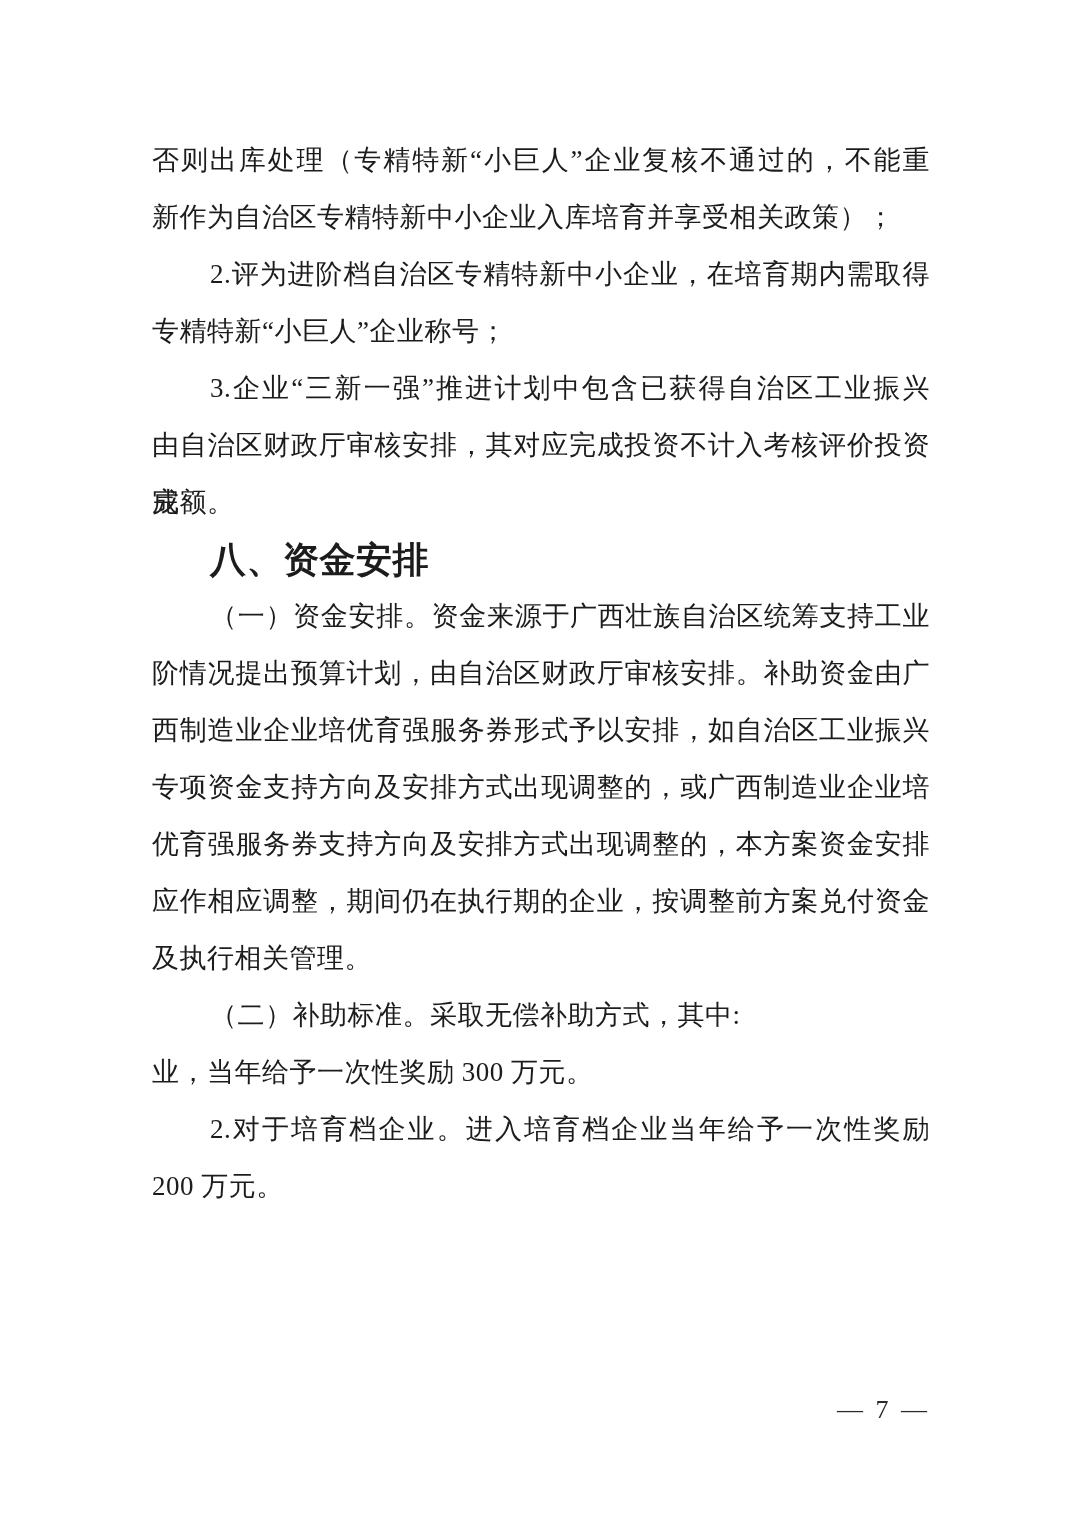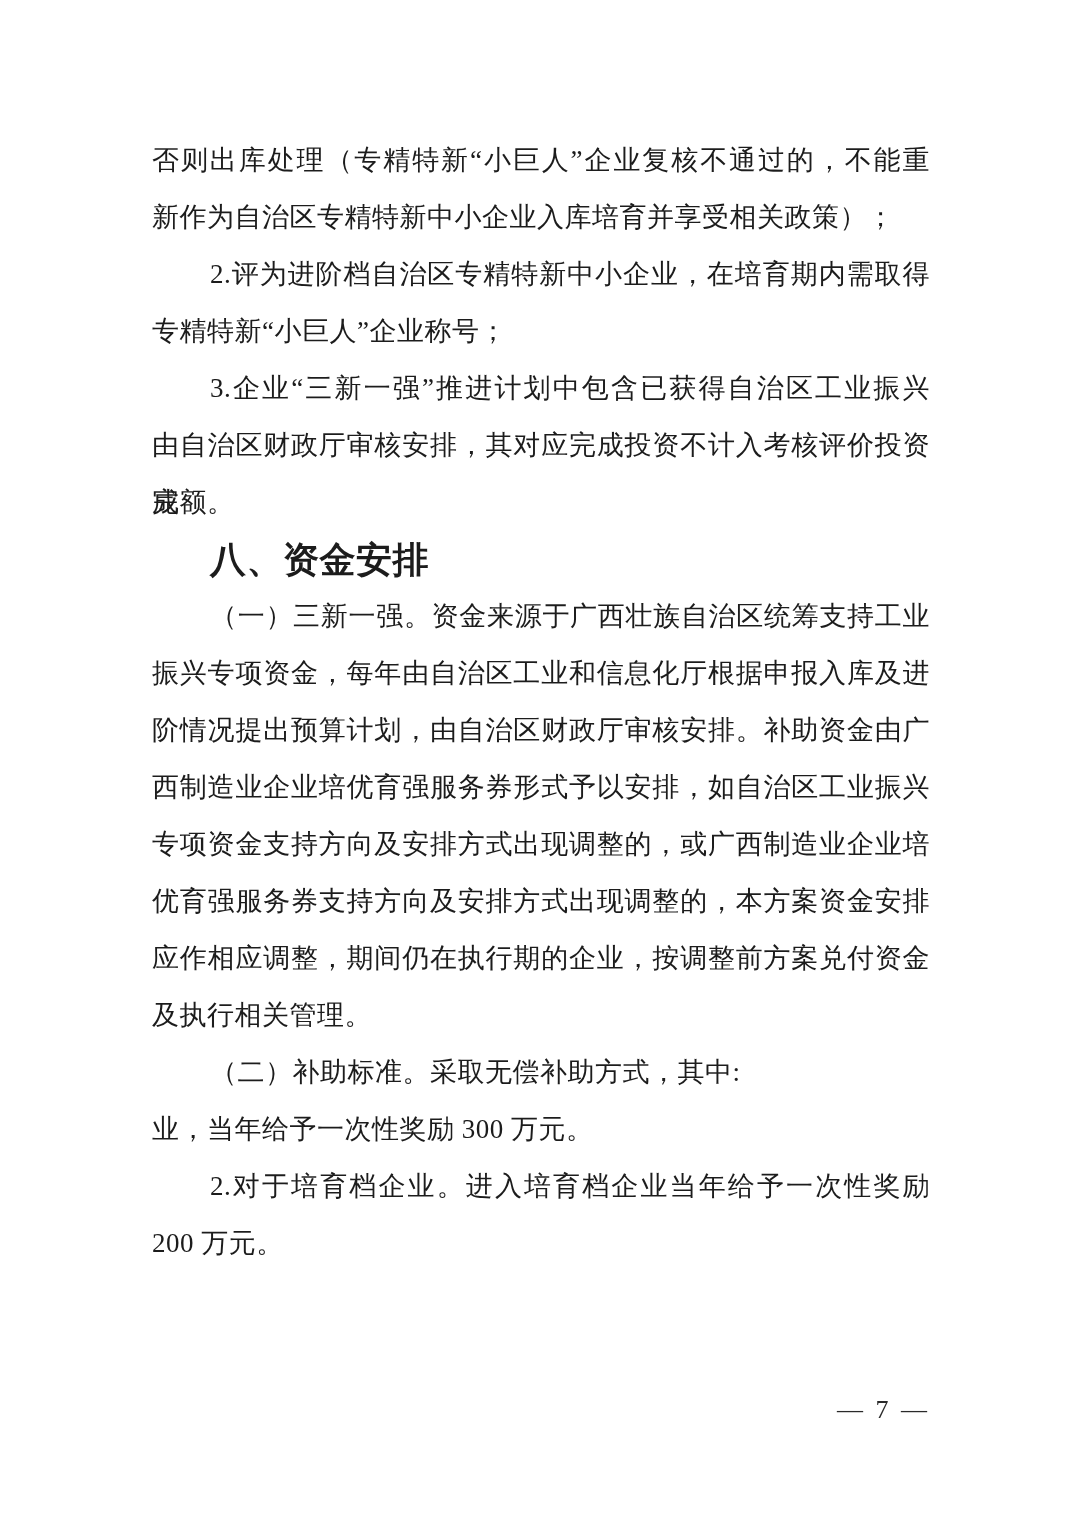--- a/index.html
+++ b/index.html
@@ -61,22 +61,21 @@
 <div class="page">
   <div class="text-block" id="body-container">
       <div class="line fill">否则出库处理（专精特新“小巨人”企业复核不通过的，不能重</div>
       <div class="line">新作为自治区专精特新中小企业入库培育并享受相关政策）；</div>
       <div class="line indent fill">2.评为进阶档自治区专精特新中小企业，在培育期内需取得</div>
       <div class="line">专精特新“小巨人”企业称号；</div>
       <div class="line indent fill">3.企业“三新一强”推进计划中包含已获得自治区工业振兴</div>
       <div class="line fill">由自治区财政厅审核安排，其对应完成投资不计入考核评价投资完</div>
       <div class="line">成额。</div>
       <div class="line heading">八、资金安排</div>
-      <div class="line indent fill">（一）三新一强。资金来源于广西壮族自治区统筹支持工业</div>
-      <div class="line fill">振兴专项资金，每年由自治区工业和信息化厅根据申报入库及进</div>
+      <div class="line indent fill">（一）资金安排。资金来源于广西壮族自治区统筹支持工业</div>
       <div class="line fill">阶情况提出预算计划，由自治区财政厅审核安排。补助资金由广</div>
       <div class="line fill">西制造业企业培优育强服务券形式予以安排，如自治区工业振兴</div>
       <div class="line fill">专项资金支持方向及安排方式出现调整的，或广西制造业企业培</div>
       <div class="line fill">优育强服务券支持方向及安排方式出现调整的，本方案资金安排</div>
       <div class="line fill">应作相应调整，期间仍在执行期的企业，按调整前方案兑付资金</div>
       <div class="line">及执行相关管理。</div>
       <div class="line indent">（二）补助标准。采取无偿补助方式，其中:</div>
       <div class="line">业，当年给予一次性奖励 300 万元。</div>
       <div class="line indent fill">2.对于培育档企业。进入培育档企业当年给予一次性奖励</div>
       <div class="line">200 万元。</div>

